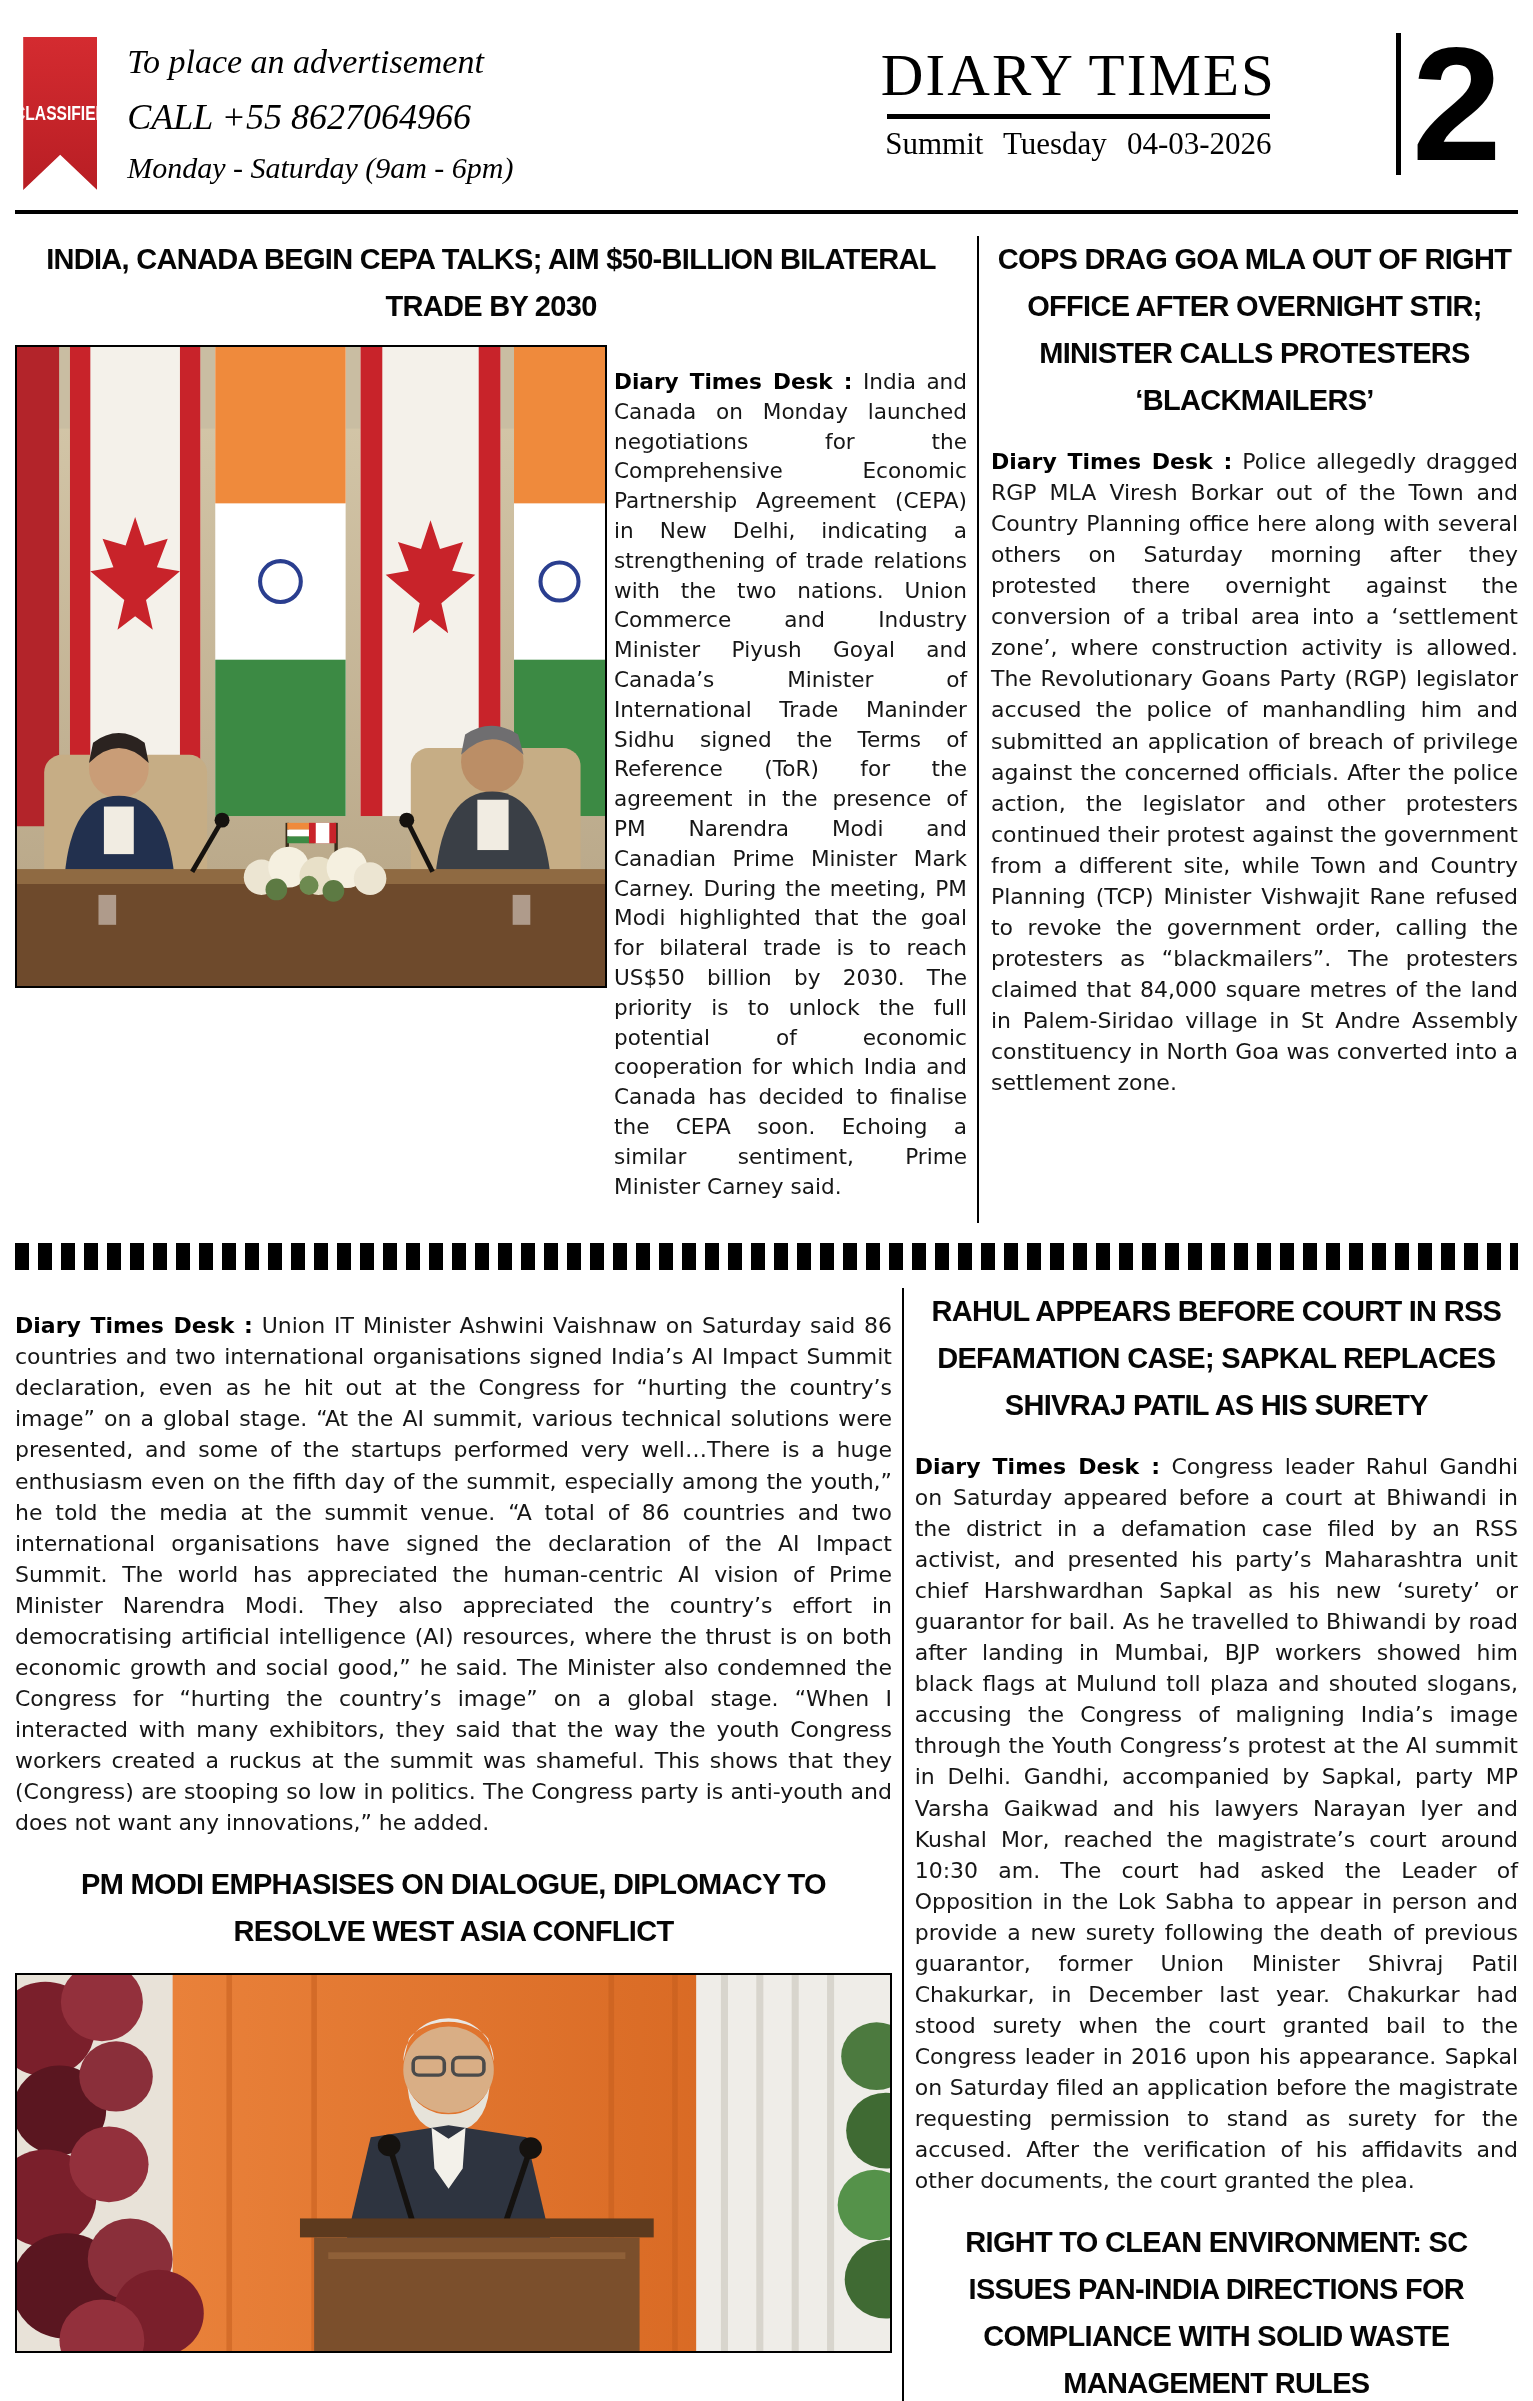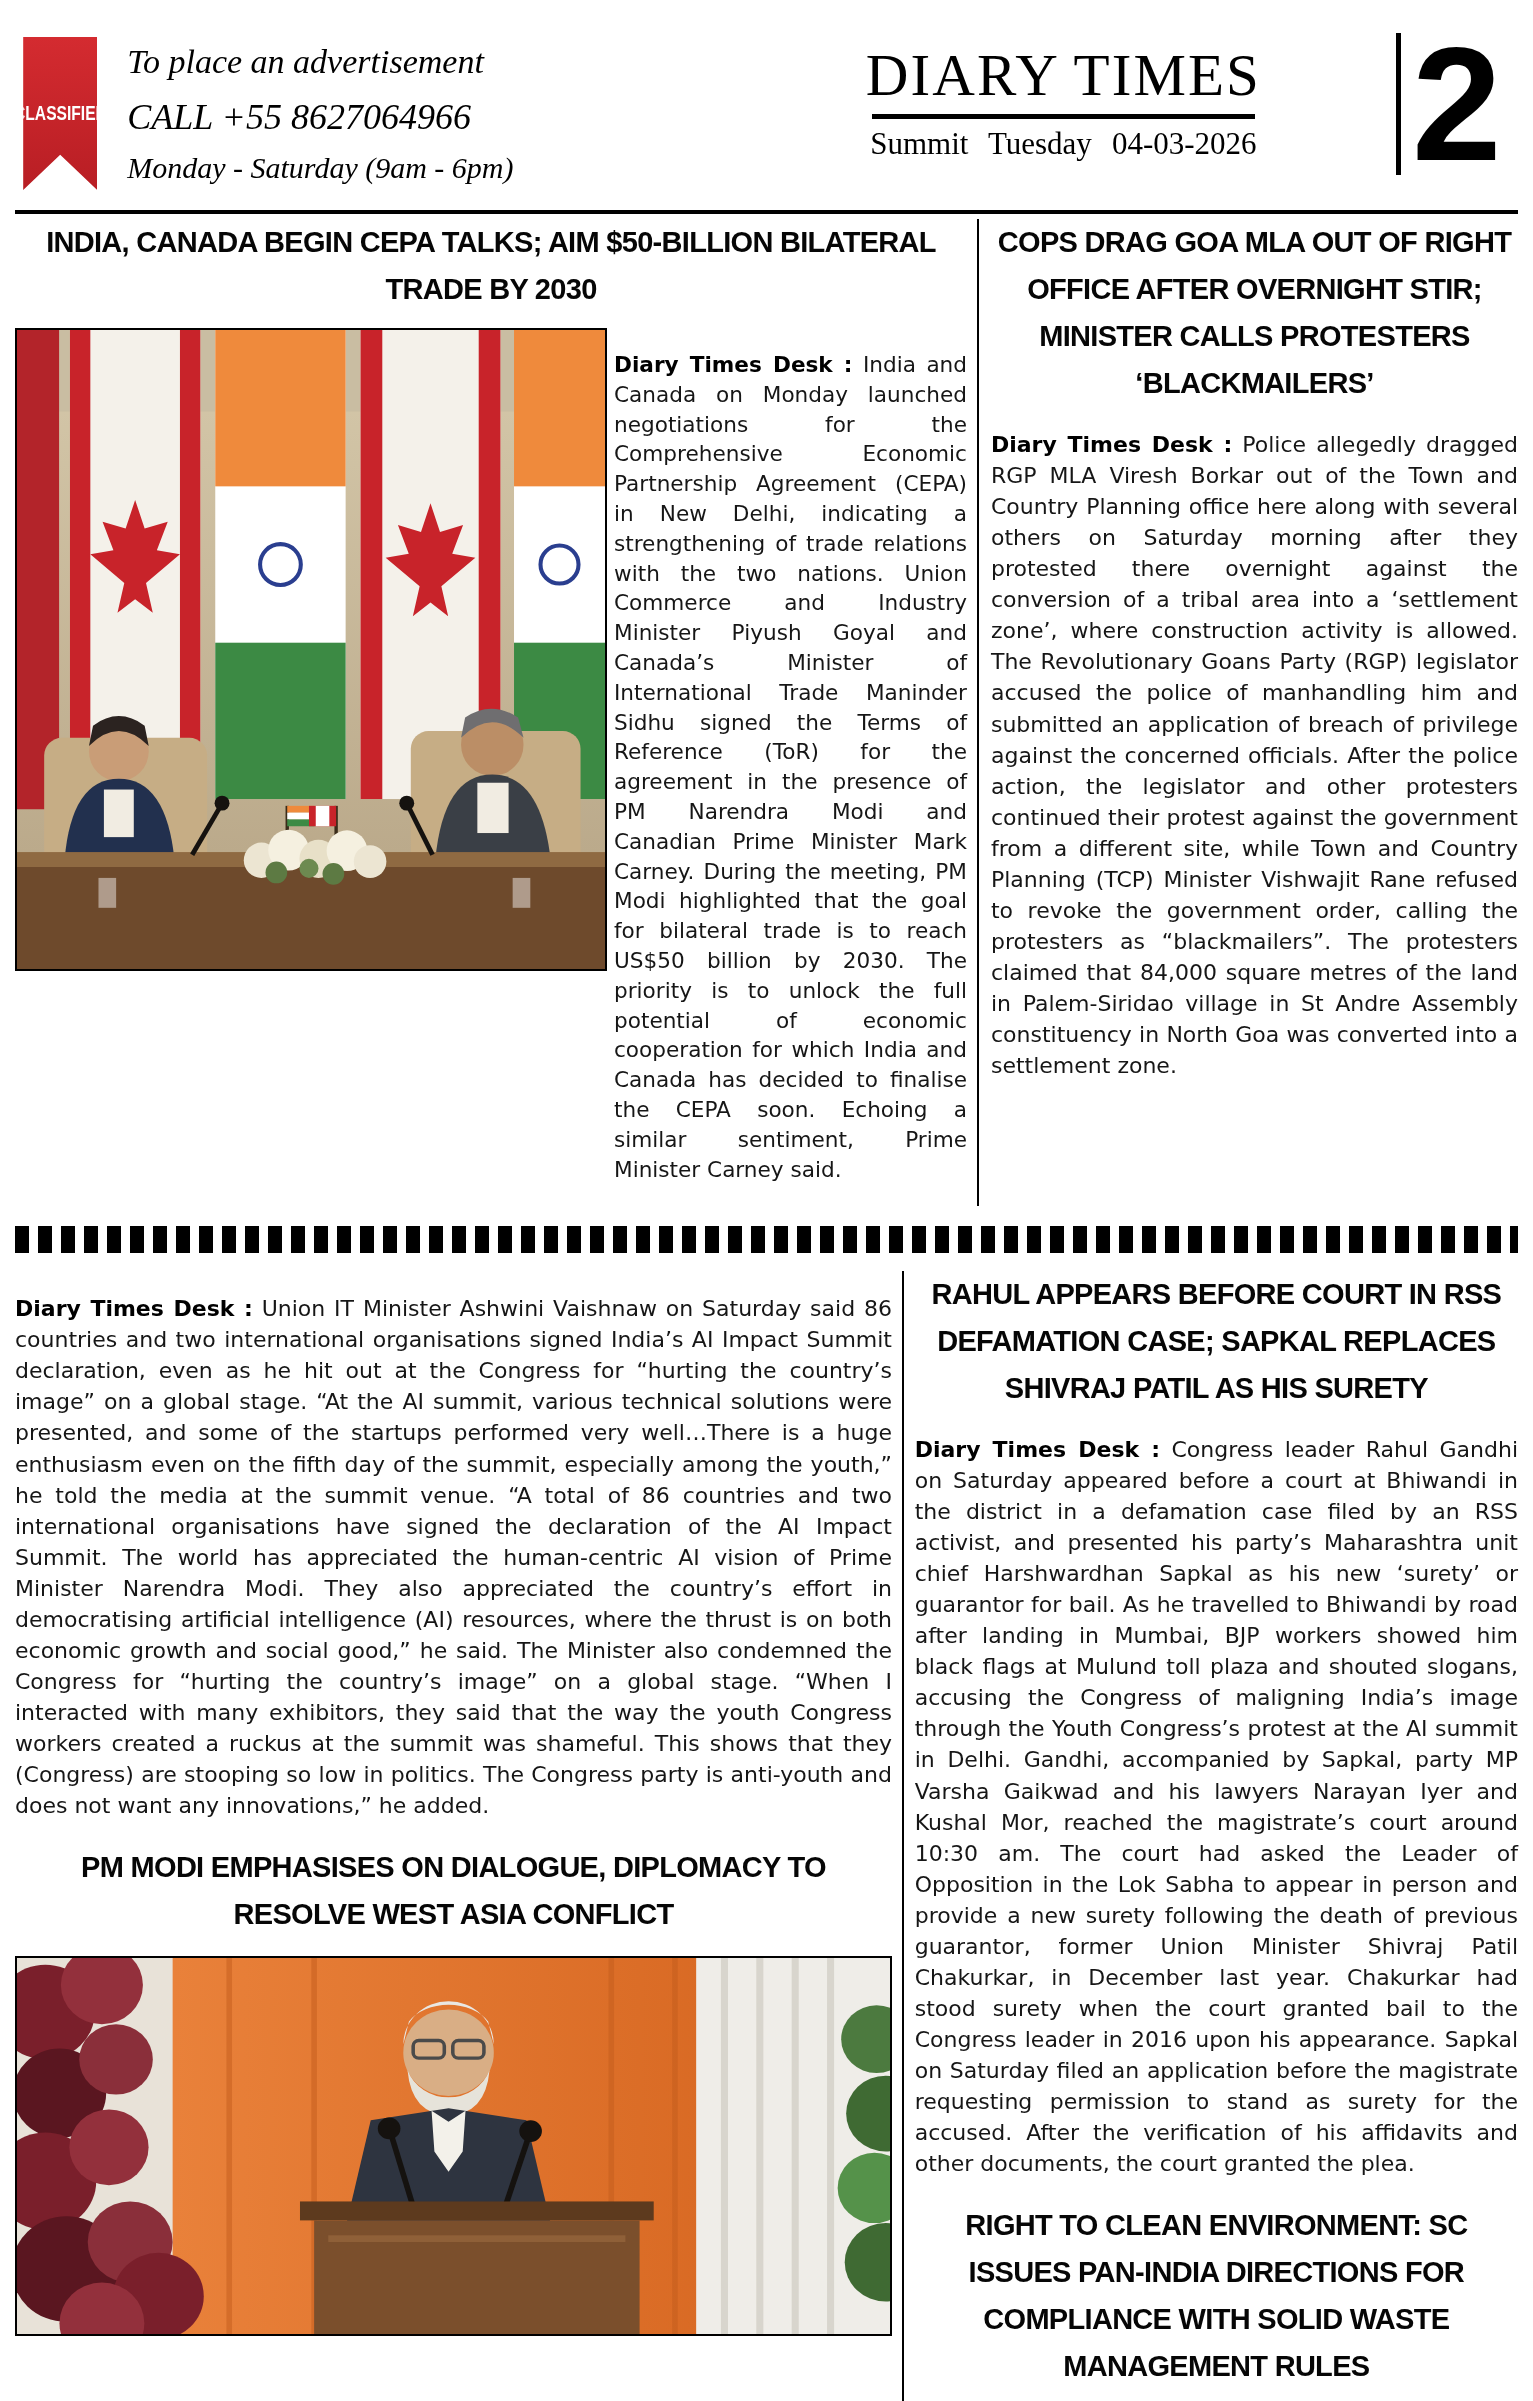--- a/index.html
+++ b/index.html
@@ -8,38 +8,38 @@
 
   
   .hdr{display:flex;align-items:flex-start;padding-top:37px;height:172px;position:relative;}
   .ribbon{position:relative;width:74px;height:153px;margin-left:8.2px;background:linear-gradient(180deg,#d42b30,#b81e24);
           clip-path:polygon(0 0,100% 0,100% 100%,50% 77%,0 100%);display:flex;align-items:center;justify-content:center;}
   .ribbon span{color:#fff;font-weight:bold;font-size:20px;letter-spacing:0px;transform:scaleX(.78);font-family:"Liberation Sans",sans-serif;}
   .adblock{margin-left:30px;font-family:"Liberation Serif",serif;color:#000;padding-top:5.5px;font-style:italic;}
   .ad1{font-size:34px;letter-spacing:0px;}
   .ad2{font-size:36px;margin-top:15px;}
   .ad3{font-size:30px;margin-top:13.7px;}
-  .mast{position:absolute;right:257px;top:41px;text-align:center;font-family:"Liberation Serif",serif;color:#000;}
+  .mast{position:absolute;right:242px;top:41px;text-align:center;font-family:"Liberation Serif",serif;color:#000;}
   .mast-title{font-size:59px;letter-spacing:2.1px;}
   .mast-rule{height:4.8px;background:#000;width:383px;margin:4.1px auto 6.8px auto;}
   .mast-date{font-size:31px;word-spacing:12.3px;}
   .pagewrap{position:absolute;right:16.4px;top:33px;display:flex;align-items:center;}
   .pagebar{width:4.8px;height:142px;background:#000;margin-right:11px;}
   .pageno{font-size:161px;font-weight:bold;line-height:.82;font-family:"Liberation Sans",sans-serif;color:#000;}
   .hdr-rule{height:4.1px;background:#000;margin-top:1.4px;}
 
   
   .headline{font-family:"Liberation Sans",sans-serif;font-weight:bold;color:#060606;text-align:center;
             font-size:29px;line-height:1.62;letter-spacing:-0.7px;margin:0 0 15px 0;}
   .art-body{font-size:22px;line-height:1.41;text-align:justify;color:#161616;}
   .desk{font-weight:bold;color:#000;}
 
   
   .sec{display:flex;align-items:stretch;}
-  .sec-top{padding-top:5px;}
+  .sec-top{padding-top:22px;}
   .sec-top .col-l{flex:0 0 952px;}
   .sec-top .col-r{flex:1;padding-left:2.7px;}
   .vdiv{width:2.1px;background:#000;margin:0 9.6px;}
   .flow{display:flex;gap:7px;}
   .photo-box{flex:0 0 592px;}
   .photo-box svg{display:block;border:2.7px solid #000;box-sizing:border-box;}
   .flow .art-body{flex:1;font-size:21.6px;line-height:1.38;}
 
   .dotted{height:27px;margin:20.5px 0 18px 0;background:repeating-linear-gradient(90deg,#000 0 14.4px,#fff 14.4px 23px);}
 

